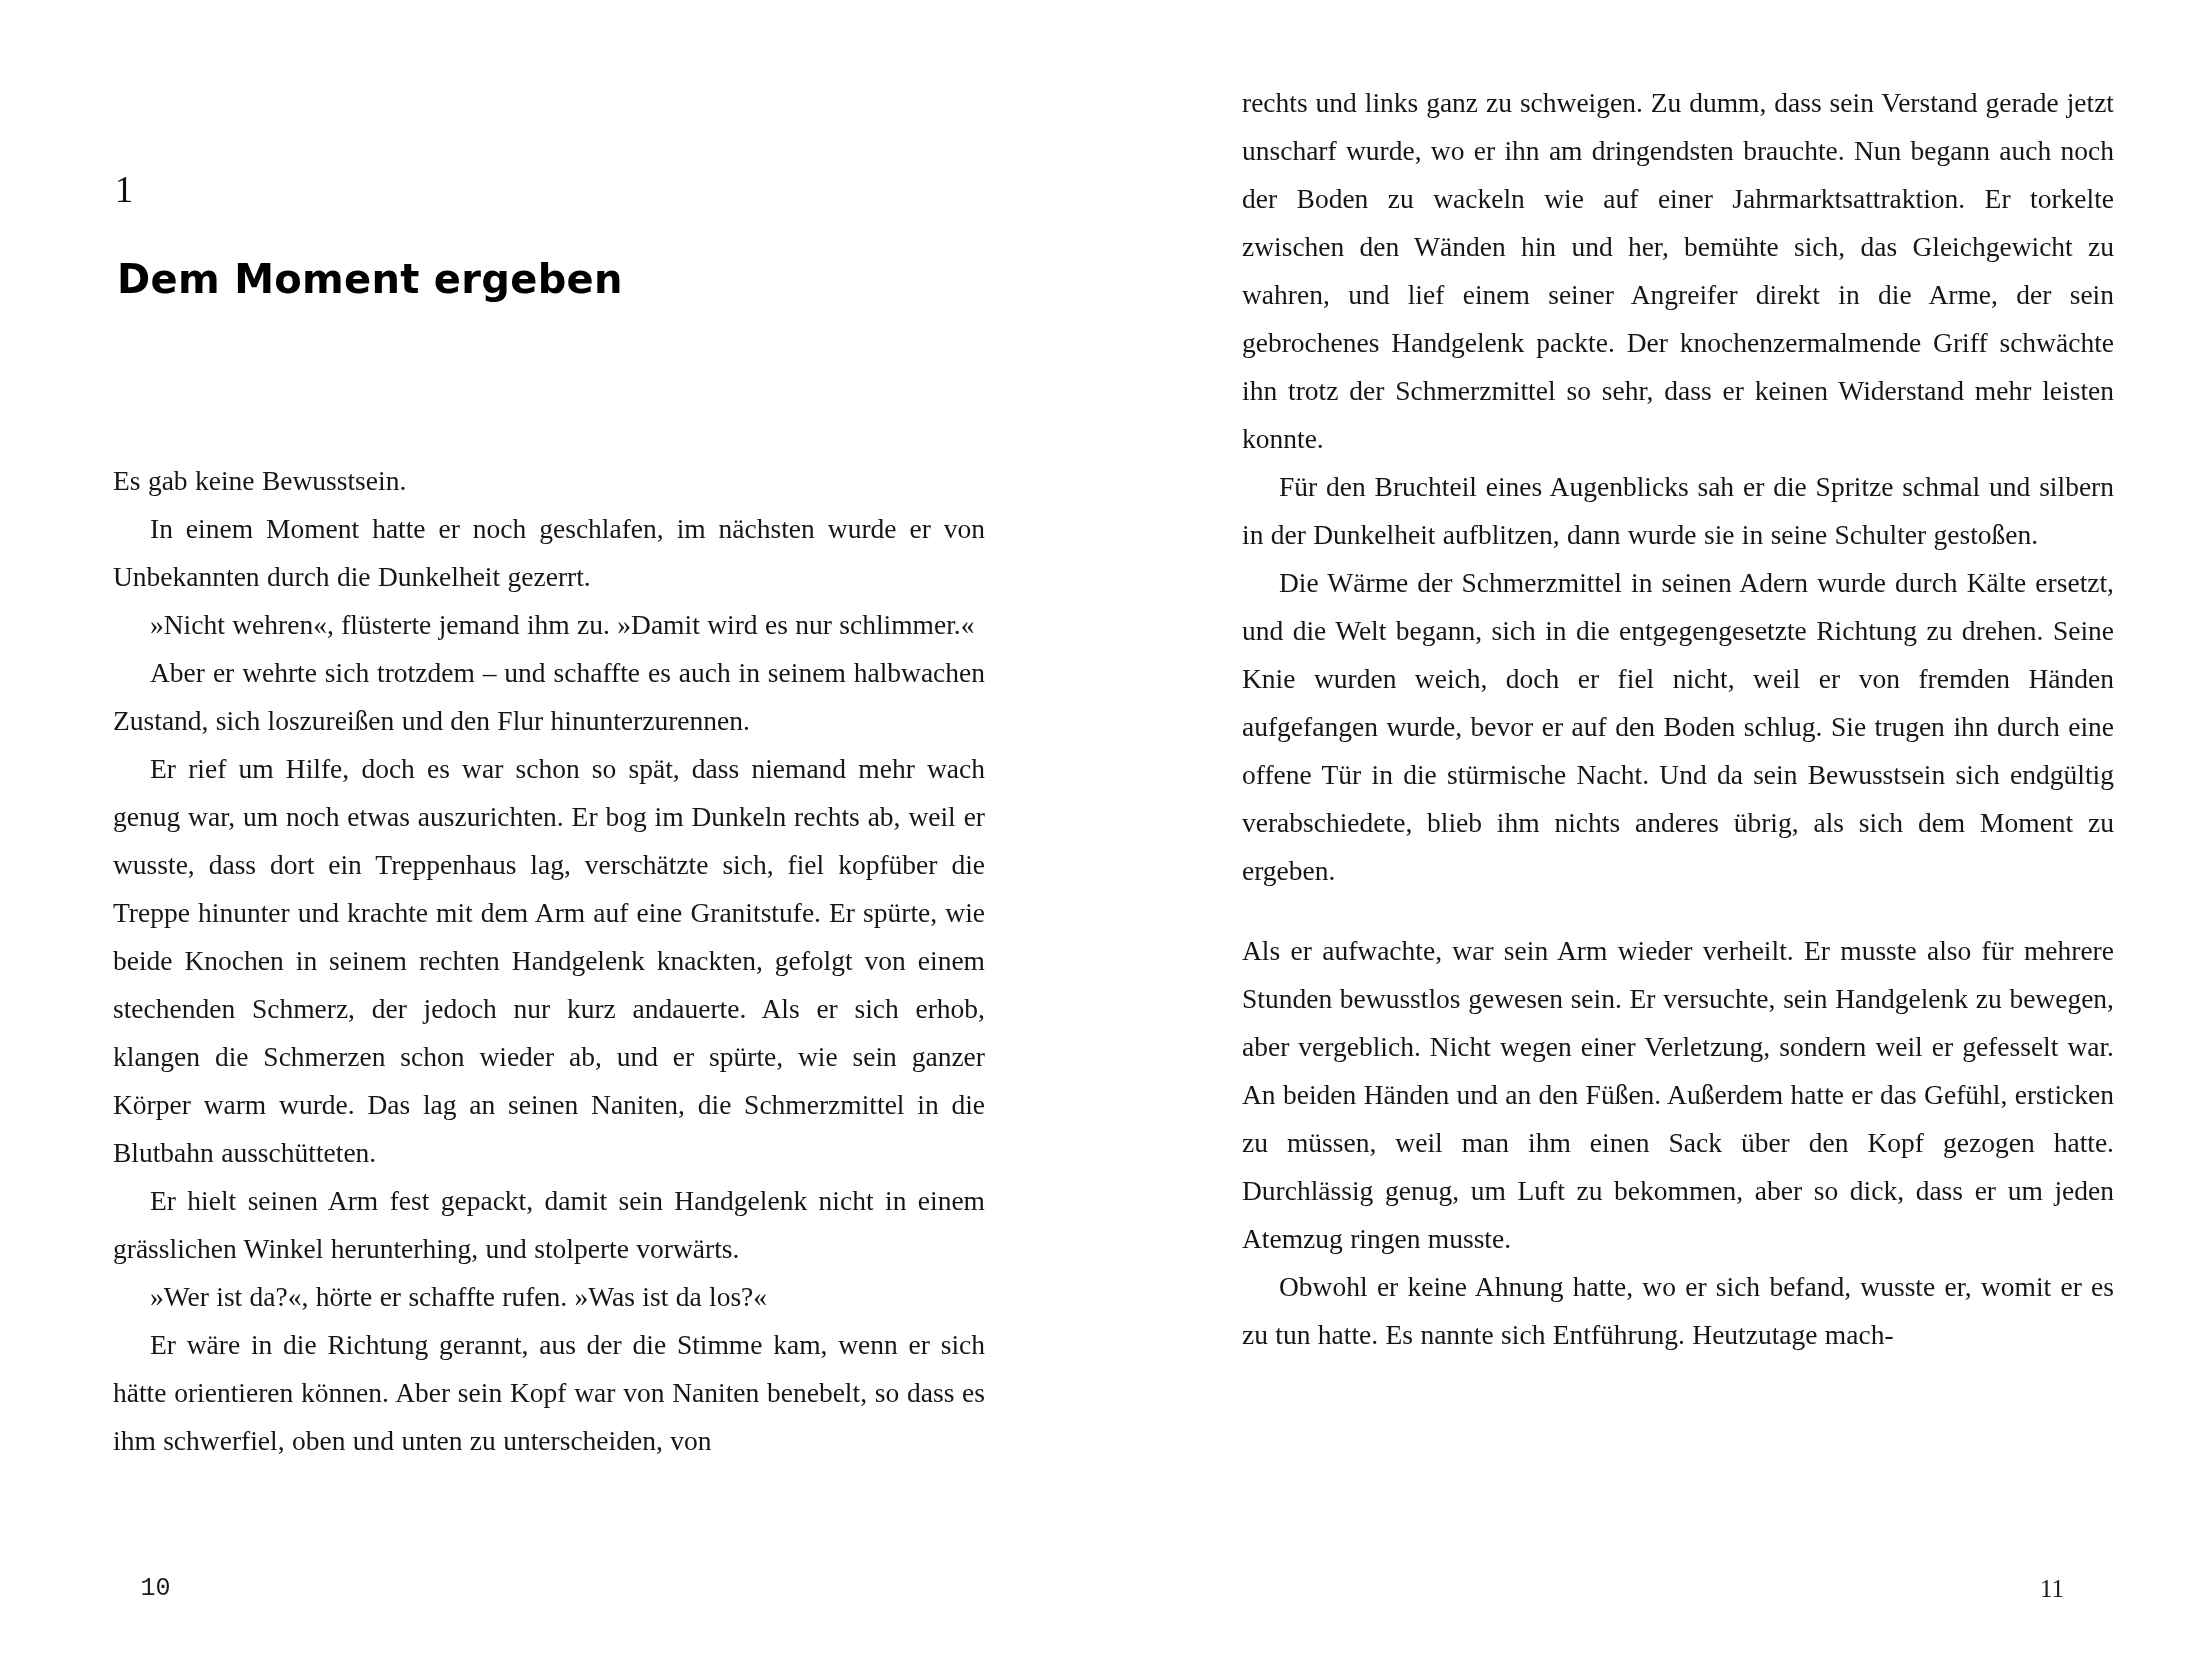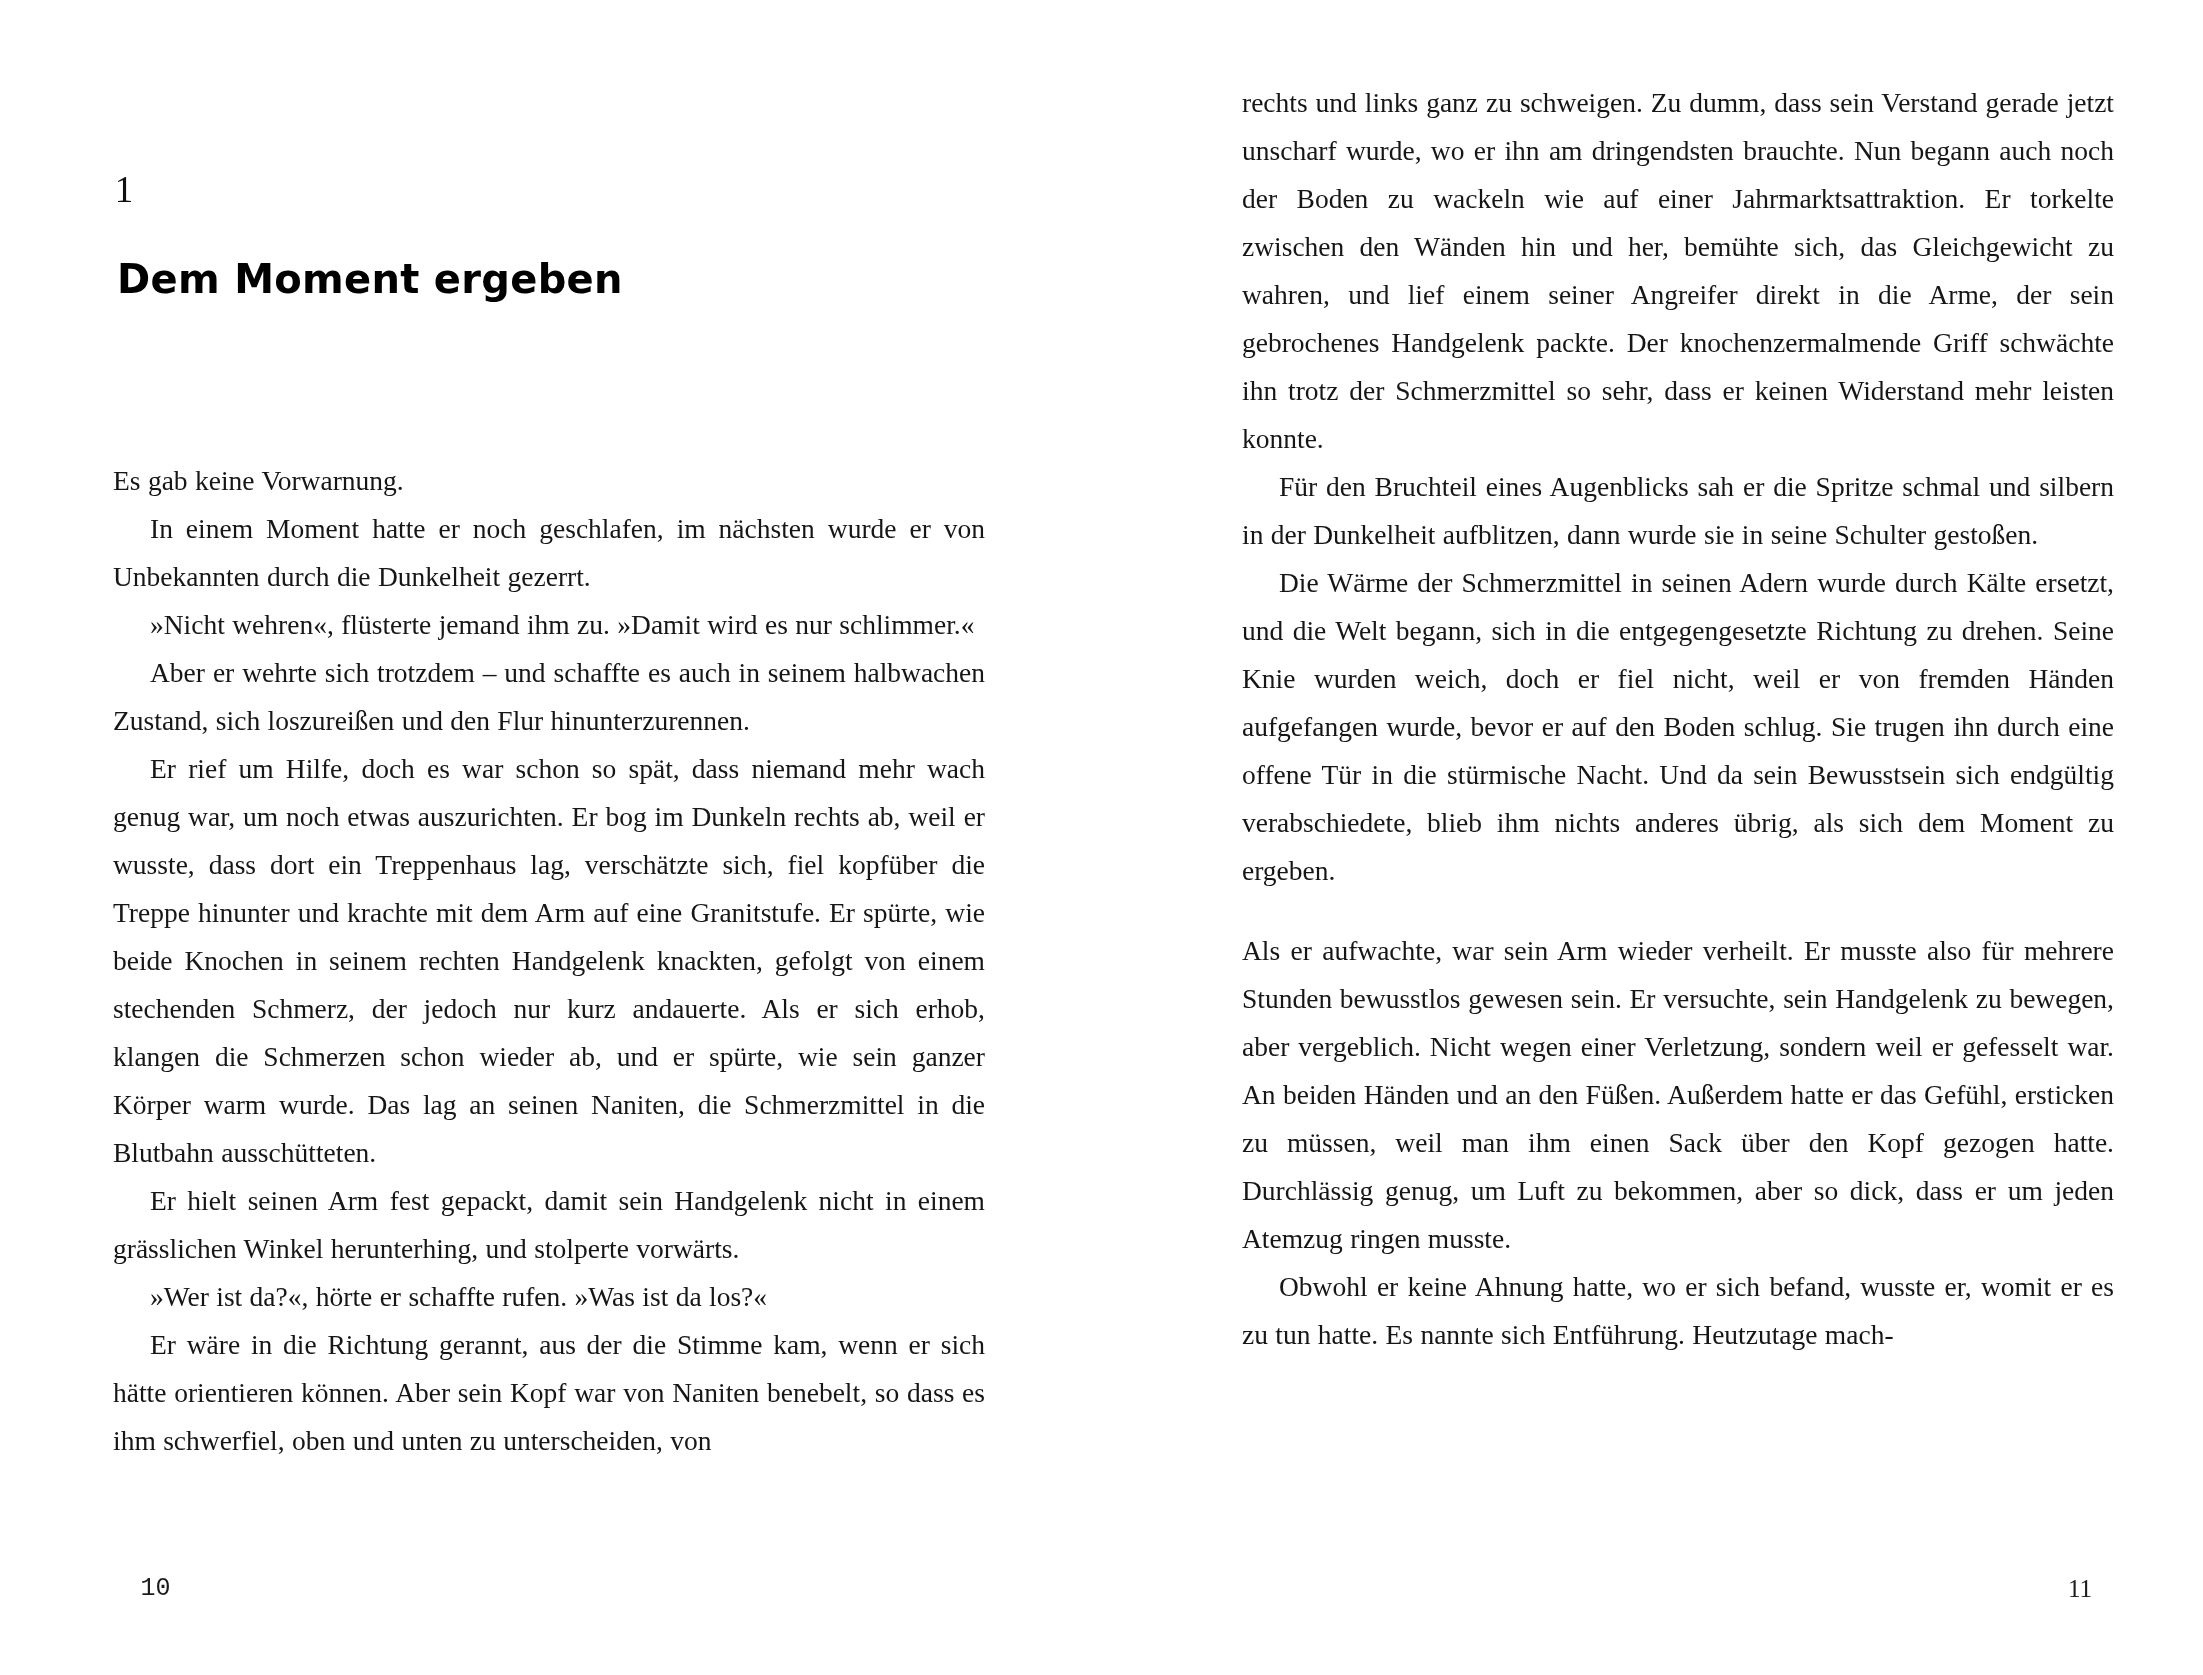--- a/index.html
+++ b/index.html
@@ -64,30 +64,30 @@
   .para.space-before { margin-top: 32px; }
 
   .page-number {
     position: absolute;
     top: 1576px;
     font-size: 25px;
     line-height: 1;
     color: #1c1c1c;
   }
   .page-left  .page-number { left: 27.5px; font-family: Liberation Mono, monospace; }
-  .page-right .page-number { right: 22px; margin-left: 20px; }
+  .page-right .page-number { right: 50px; margin-left: 20px; }
 </style>
 </head>
 <body>
 
 <div class="page page-left">
   <div class="chapter-number">1</div>
   <h1 class="chapter-title">Dem Moment ergeben</h1>
   <div class="body-text">
-      <p class="para" lang="de">Es gab keine Vorwarnung.</p>
+      <p class="para" lang="de">Es gab keine Bewusstsein.</p>
       <p class="para indent" lang="de">In einem Moment hatte er noch geschlafen, im nächsten wurde er von Unbekannten durch die Dunkelheit gezerrt.</p>
       <p class="para indent" lang="de">»Nicht wehren«, flüsterte jemand ihm zu. »Damit wird es nur schlimmer.«</p>
       <p class="para indent" lang="de">Aber er wehrte sich trotzdem – und schaffte es auch in seinem halbwachen Zustand, sich loszureißen und den Flur hinunterzurennen.</p>
       <p class="para indent" lang="de">Er rief um Hilfe, doch es war schon so spät, dass niemand mehr wach genug war, um noch etwas auszurichten. Er bog im Dunkeln rechts ab, weil er wusste, dass dort ein Treppenhaus lag, verschätzte sich, fiel kopfüber die Treppe hinunter und krachte mit dem Arm auf eine Granitstufe. Er spürte, wie beide Knochen in seinem rechten Handgelenk knackten, gefolgt von einem stechenden Schmerz, der jedoch nur kurz andauerte. Als er sich erhob, klangen die Schmerzen schon wieder ab, und er spürte, wie sein ganzer Körper warm wurde. Das lag an seinen Naniten, die Schmerzmittel in die Blutbahn ausschütteten.</p>
       <p class="para indent" lang="de">Er hielt seinen Arm fest gepackt, damit sein Handgelenk nicht in einem grässlichen Winkel herunterhing, und stolperte vorwärts.</p>
       <p class="para indent" lang="de">»Wer ist da?«, hörte er schaffte rufen. »Was ist da los?«</p>
       <p class="para indent" lang="de">Er wäre in die Richtung gerannt, aus der die Stimme kam, wenn er sich hätte orientieren können. Aber sein Kopf war von Naniten benebelt, so dass es ihm schwerfiel, oben und unten zu unterscheiden, von</p>
     </div>
   <div class="page-number">10</div>
 </div>

